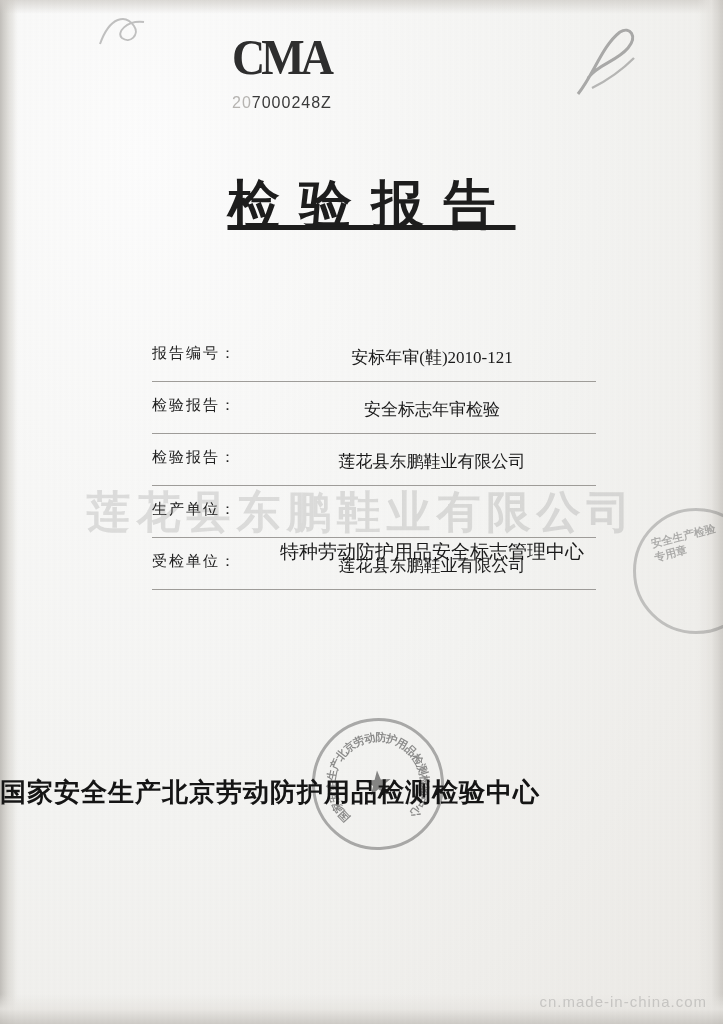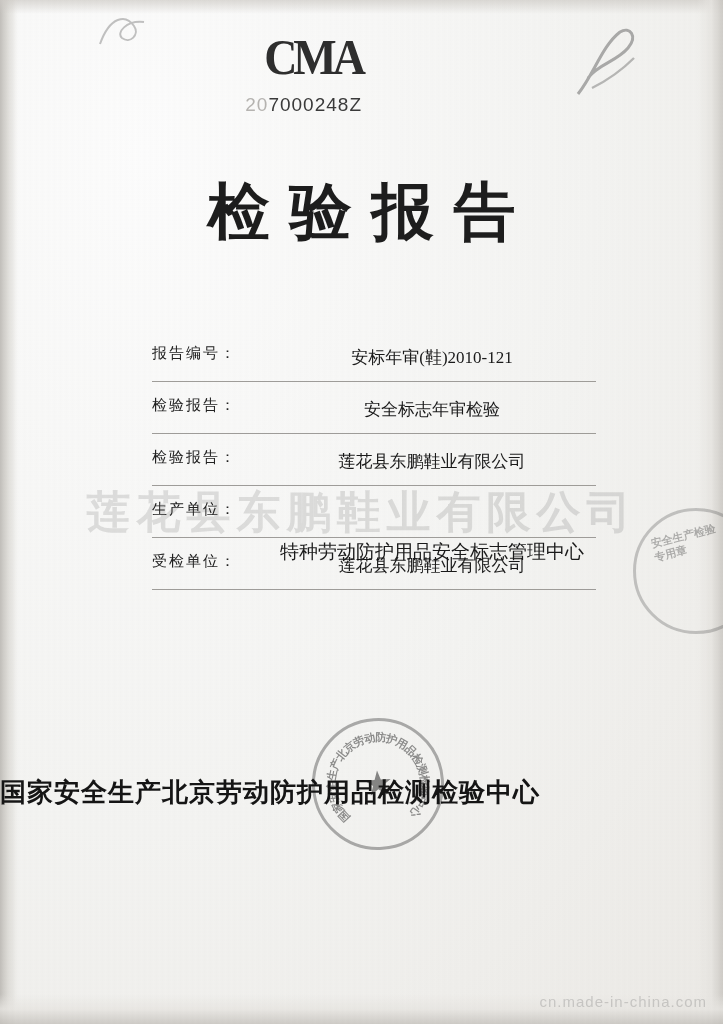--- a/index.html
+++ b/index.html
@@ -57,55 +57,56 @@
     mix-blend-mode: multiply;
     opacity: .5;
   }
 
   
   .cma-block {
     position: absolute;
     left: 232px;
     top: 34px;
     width: 130px;
-    text-align: right;
+    text-align: left;
   }
   .cma-mark {
     font-family: "Liberation Serif", serif;
     font-weight: bold;
     font-size: 46px;
     letter-spacing: -4px;
     color: #2e2e2e;
     line-height: 1;
     position: relative;
     display: inline-block;
     transform: scaleY(1.12);
   }
   .cma-number {
     margin-top: 14px;
     font-family: "Liberation Sans", sans-serif;
-    font-size: 19px;
+    font-size: 16px;
     letter-spacing: 1px;
     color: #3a3a3a;
   }
   .cma-number .faded { color: #b7b5b2; }
 
   
   .doc-title {
     position: absolute;
     top: 170px;
     left: 0;
     width: 100%;
     text-align: center;
     font-family: "DejaVu Serif", "Liberation Serif", serif;
     font-weight: bold;
-    font-size: 62px;
+    font-size: 52px;
     letter-spacing: 20px;
     text-indent: 20px;
     color: #1d1d1d;
+    text-decoration: underline;
   }
 
   
   .fields {
     position: absolute;
     left: 152px;
     top: 338px;
     width: 438px;
   }
   .field-row {

